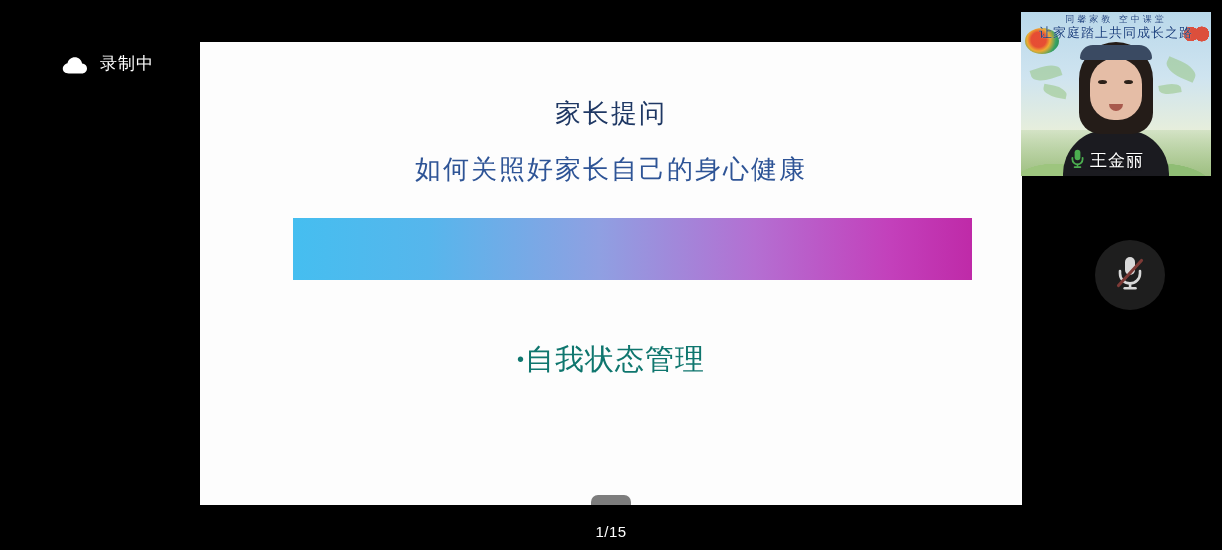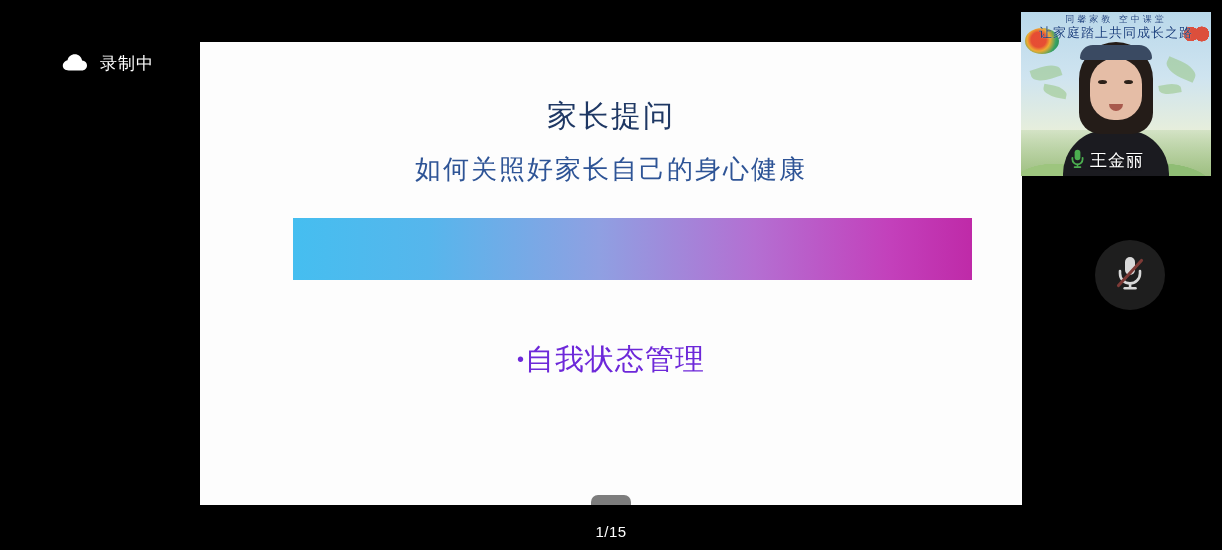--- a/index.html
+++ b/index.html
@@ -14,21 +14,21 @@
     font-family: "Liberation Sans", "DejaVu Sans", sans-serif;
     position: relative;
   }
 
   
   #recording-indicator {
     position: absolute;
     left: 62px;
     top: 52px;
     display: flex;
-    align-items: flex-start;
+    align-items: flex-end;
     gap: 12px;
   }
   #recording-indicator .cloud-wrap {
     width: 26px;
     height: 20px;
     display: block;
   }
   #recording-indicator .rec-label {
     color: #ffffff;
     font-size: 17px;
@@ -46,21 +46,21 @@
     background: #fdfdfd;
     overflow: hidden;
   }
   .slide-title {
     position: absolute;
     left: 0;
     right: 0;
     top: 54px;
     text-align: center;
     color: #1f3864;
-    font-size: 30px;
+    font-size: 26px;
     letter-spacing: 2px;
   }
   .slide-subtitle {
     position: absolute;
     left: 0;
     right: 0;
     top: 110px;
     text-align: center;
     color: #2e5496;
     font-size: 26px;
@@ -73,21 +73,21 @@
     width: 679px;
     height: 62px;
     background: linear-gradient(to right, #45bef0 0%, #56b6ec 20%, #8fa0e2 45%, #b46fd2 68%, #c340bb 88%, #bf2aa8 100%);
   }
   .bullet-line {
     position: absolute;
     left: 0;
     right: 0;
     top: 298px;
     text-align: center;
-    color: #6d28d9;
+    color: #0f766e;
     font-size: 29px;
     letter-spacing: 1px;
   }
   .bullet-line .bullet-dot {
     font-size: 20px;
     vertical-align: 3px;
   }
   .sub-line {
     position: absolute;
     left: 0;

